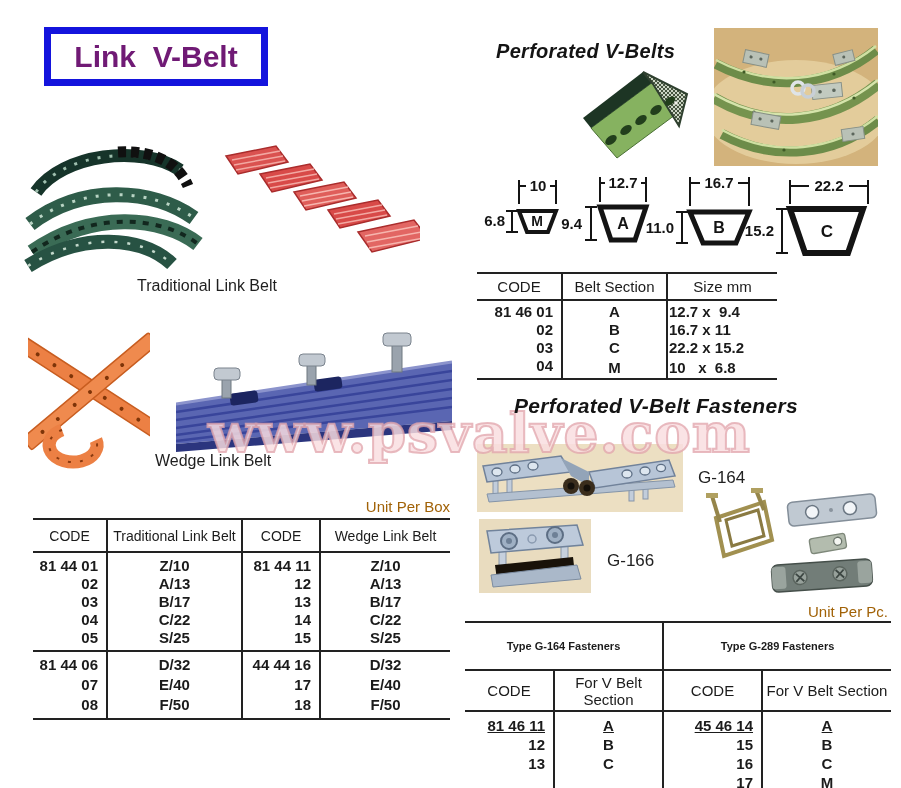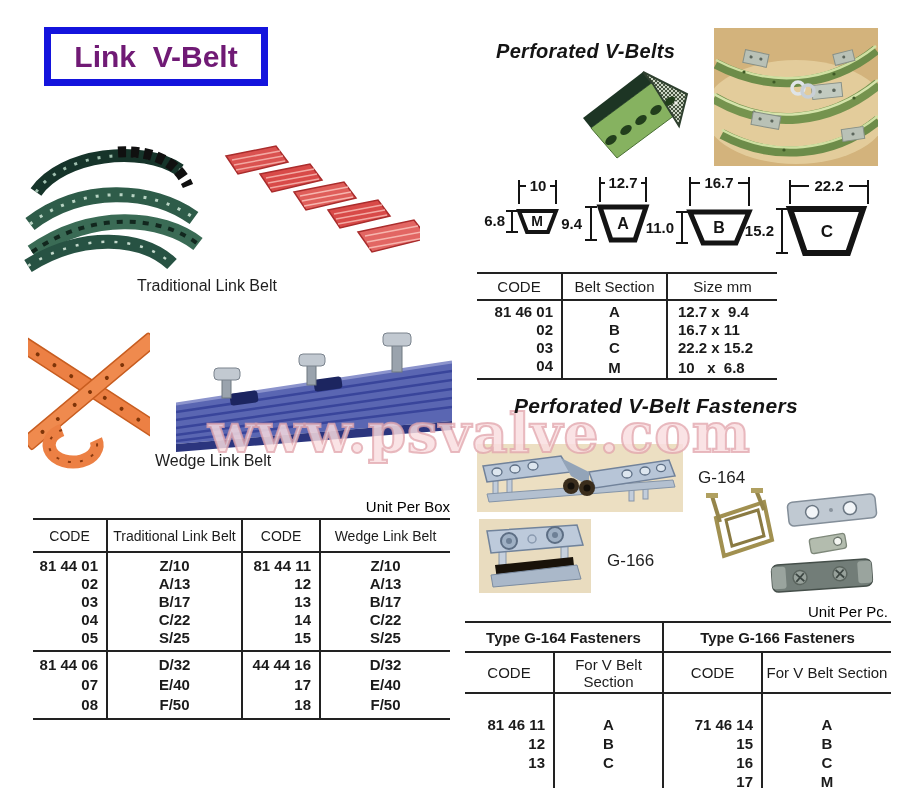--- a/index.html
+++ b/index.html
@@ -18,21 +18,21 @@
     font-size:30px; font-weight:bold; color:#701a75; white-space:pre;
   }
 
   
   .h-italic { font-style:italic; font-weight:bold; color:#141414; letter-spacing:0.3px; }
   .heading-belts { left:496px; top:40px; font-size:20px; }
   .heading-fast  { left:514px; top:394px; font-size:21px; }
   .caption { font-size:16px; color:#1e1e1e; }
   .cap-trad  { left:137px; top:277px; }
   .cap-wedge { left:155px; top:452px; }
-  .unit-note { font-size:15px; color:#000000; text-align:right; }
+  .unit-note { font-size:15px; color:#a16207; text-align:right; }
   .unit-box { left:350px; top:498px; width:100px; }
   .unit-pc  { left:770px; top:603px; width:118px; }
   .part-label { font-size:17px; color:#222; }
   .lbl-g164 { left:698px; top:468px; }
   .lbl-g166 { left:607px; top:551px; }
 
   
   .watermark {
     left:208px; top:400px; width:500px; z-index:6; pointer-events:none;
     font-family:"DejaVu Serif", serif; font-weight:bold; font-size:55px;
@@ -56,27 +56,27 @@
   #t-link tr.g1 td { height:18px; line-height:18px; }
   #t-link tr.g1.first td { padding-top:4px; }
   #t-link tr.g2 td { height:20px; line-height:20px;margin-left:24px; }
   #t-link tr.g2.first td { padding-top:3px; }
   #t-link tr.last td { padding-bottom:3px; }
 
   #t-size { left:477px; top:272px; width:300px; }
   #t-size td.h { height:27px; }
   #t-size tr.b td { height:18px; line-height:18px; }
   #t-size tr.b.first td { padding-top:2px; }
-  #t-size td.size { text-align:left; padding-left:10px; font-weight:bold; white-space:pre; }
+  #t-size td.size { text-align:left; padding-left:1px; font-weight:bold; white-space:pre; }
 
   #t-fast { left:465px; top:621px; width:426px; }
-  #t-fast td.title { height:30px; text-align:center; vertical-align:middle; font-weight:bold; font-size:15px; }
+  #t-fast td.title { height:48px; text-align:center; vertical-align:middle; font-weight:bold; font-size:11px; }
   #t-fast td.h2 { height:41px; text-align:center; vertical-align:middle; line-height:17px; }
   #t-fast tr.b td { height:19px; line-height:19px; }
-  #t-fast tr.b.first td { padding-top:21px; }
+  #t-fast tr.b.first td { padding-top:4px;text-decoration:underline; }
   #t-fast td.sec { width:109px; }
 
   svg text { font-family:"Liberation Sans", sans-serif; }
   .dim-num { font-size:15px; font-weight:bold; fill:#141414; }
   .trap-letter { font-weight:bold; fill:#141414; }
 </style>
 </head>
 <body>
 
 <div class="abs title-box">Link  V-Belt</div>
@@ -467,32 +467,32 @@
 <table class="cat" id="t-fast">
   <colgroup>
       <col style="width:89px">
       <col style="width:109px">
       <col style="width:99px">
       <col style="width:129px">
     </colgroup>
   <tbody>
       <tr>
     <td class="title bb" colspan="2">Type G-164 Fasteners</td>
-    <td class="title bb bl" colspan="2">Type G-166 Fasteners</td>
+    <td class="title bb bl" colspan="2">Type G-289 Fasteners</td>
   </tr>
   <tr>
     <td class="h2 bb">CODE</td>
     <td class="h2 bb bl sec">For V Belt Section</td>
     <td class="h2 bb bl">CODE</td>
     <td class="h2 bb bl sec">For V Belt Section</td>
   </tr>
   <tr class="b first">
     <td class="code">81 46 11</td>
     <td class="val bl">A</td>
-    <td class="code bl">71 46 14</td>
+    <td class="code bl">45 46 14</td>
     <td class="val bl">A</td>
   </tr>
   <tr class="b">
     <td class="code">12</td>
     <td class="val bl">B</td>
     <td class="code bl">15</td>
     <td class="val bl">B</td>
   </tr>
   <tr class="b">
     <td class="code">13</td>

